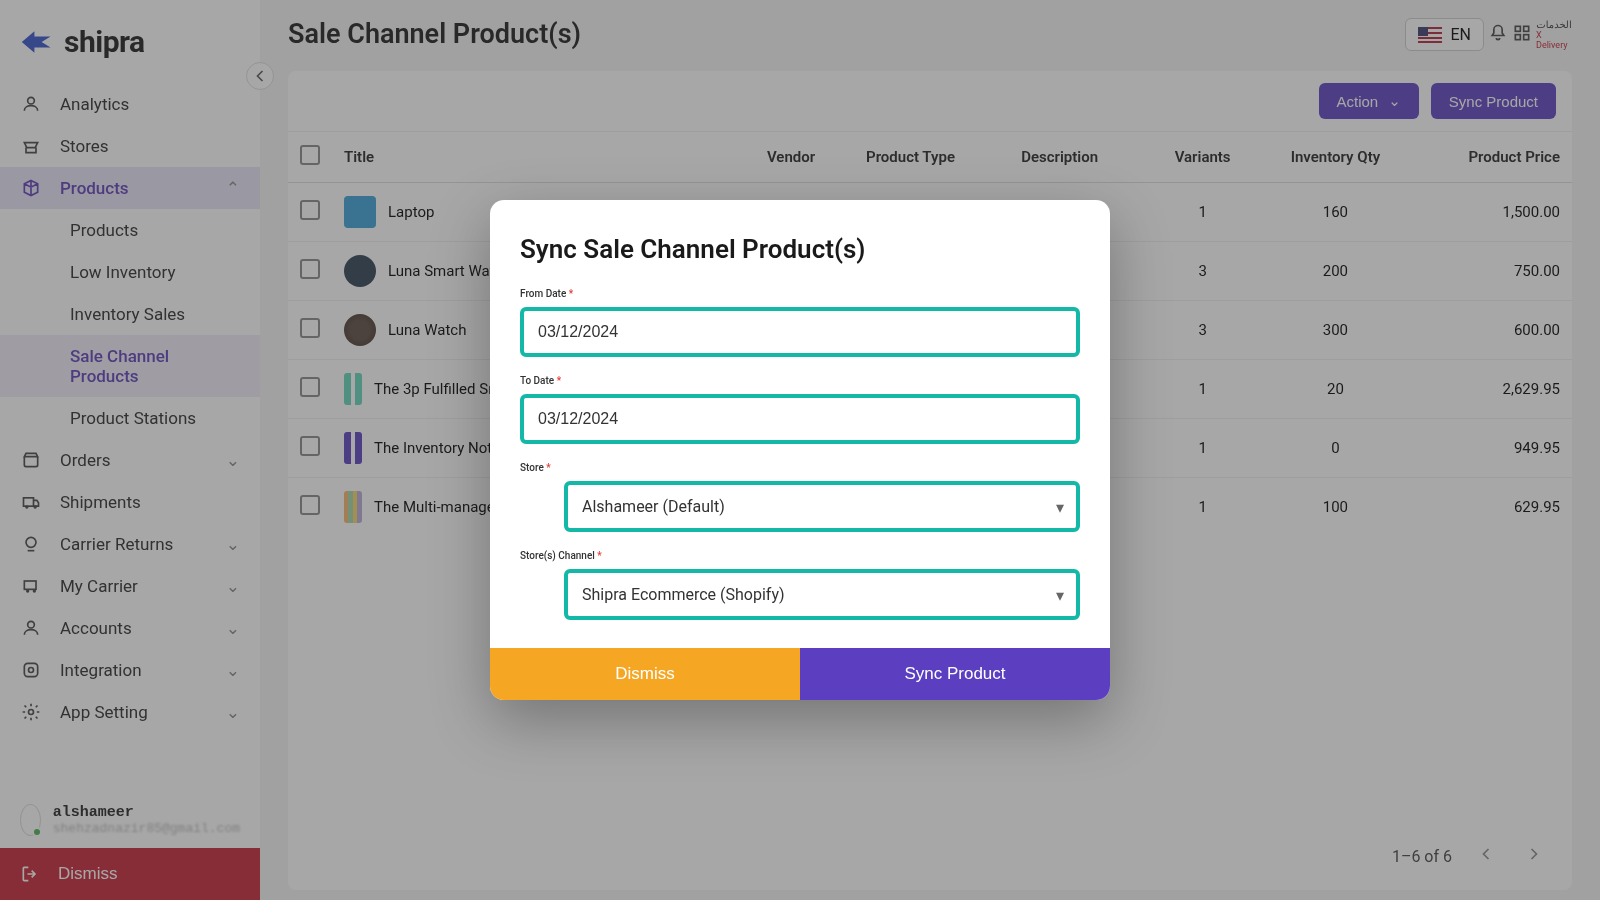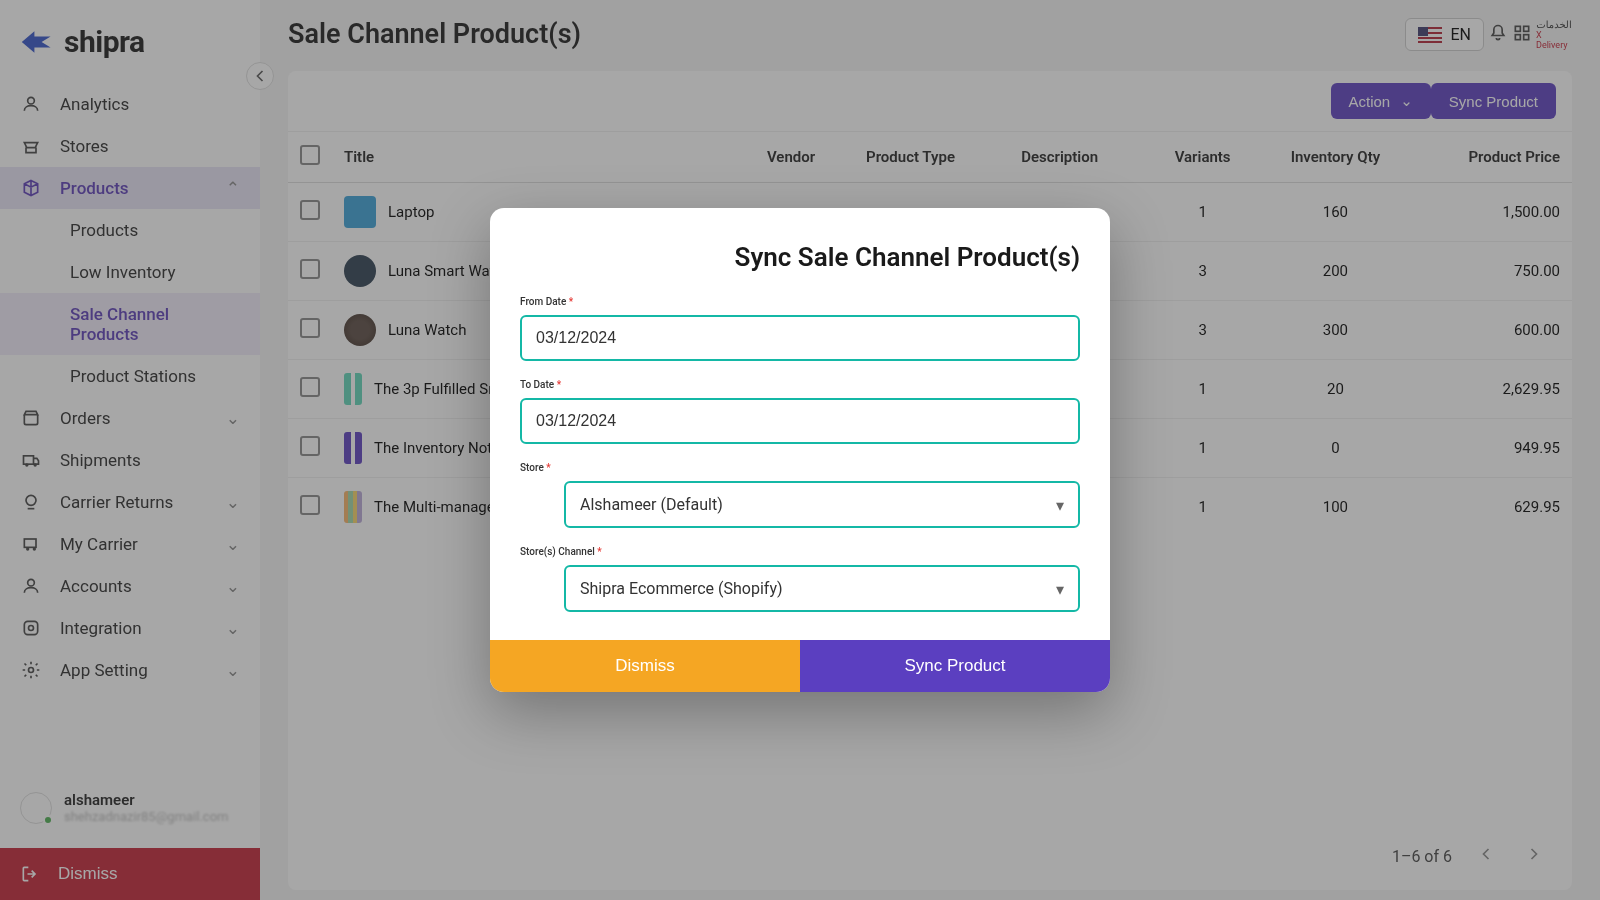--- a/index.html
+++ b/index.html
@@ -76,24 +76,25 @@
   font-size: 17px;
   color: #2a2a2a;
   cursor: pointer;
 }
 .nav-sub.active {
   background: #f0ecf9;
   color: #5c3db8;
   font-weight: 500;
 }
 .user-block {
-  padding: 10px 20px 24px;
+  padding: 10px 20px 12px;
   display: flex;
   align-items: center;
   gap: 12px;
+  font-family: Liberation Mono, monospace;
 }
 .user-avatar {
   width: 32px;
   height: 32px;
   border-radius: 50%;
   background: #fff;
   border: 1px solid #ddd;
   position: relative;
 }
 .user-avatar .dot {
@@ -165,20 +166,21 @@
   border-radius: 8px;
   flex: 1;
   display: flex;
   flex-direction: column;
   overflow: hidden;
 }
 .toolbar {
   display: flex;
   justify-content: flex-end;
   padding: 12px 16px;
+  gap: 12px;
 }
 .btn-purple {
   background: #5b3fc0;
   color: #fff;
   border: none;
   padding: 9px 18px;
   border-radius: 6px;
   font-size: 15px;
   cursor: pointer;
   display: flex;
@@ -240,37 +242,37 @@
   width: 620px;
   background: #fff;
   border-radius: 14px;
   overflow: hidden;
   box-shadow: 0 20px 60px rgba(0,0,0,0.3);
 }
 .modal-body { padding: 20px 30px 24px; }
 .modal-title {
   font-size: 26px;
   font-weight: 600;
-  text-align: right;
+  text-align: left;
   padding: 14px 0 24px;
   color: #1a1a1a;
 }
 .field { margin-bottom: 18px; }
 .field-label {
   font-size: 10px;
   font-weight: 500;
   color: #333;
   margin-bottom: 8px;
   display: block;
 }
 .req { color: #e53935; }
 .field-input, .field-select {
   width: 100%;
   padding: 12px 14px;
-  border: 2px solid #14b8a6;
+  border: 4px solid #14b8a6;
   border-radius: 6px;
   font-size: 16px;
   background: #fff;
   color: #333;
 }
 .field-select-wrap { position: relative; margin-left: 44px; }
 .field-select-wrap::after {
   content: "▾";
   position: absolute;
   right: 16px;
@@ -335,20 +337,21 @@
         <span class="icon">
             <svg class="icon-svg" viewBox="0 0 24 24">
               <path d="M12 3l8 4v10l-8 4-8-4V7z M12 3v18 M4 7l8 4 8-4" stroke="#5c3db8" stroke-width="2" fill="none"></path>
             </svg>
           </span>
         <span>Products</span>
         <span class="chev">⌃</span>
       </div>
       <div class="nav-sub"><span>Products</span></div>
       <div class="nav-sub"><span>Low Inventory</span></div>
+      <div class="nav-sub"><span>Inventory Sales</span></div>
       <div class="nav-sub active"><span>Sale Channel Products</span></div>
       <div class="nav-sub"><span>Product Stations</span></div>
       <div class="nav-item">
         <span class="icon">
             <svg class="icon-svg" viewBox="0 0 24 24">
               <path d="M6 4h12l2 4H4z M4 8v10a2 2 0 002 2h12a2 2 0 002-2V8" stroke="#444" stroke-width="2" fill="none"></path>
             </svg>
           </span>
         <span>Orders</span>
         <span class="chev">⌄</span>

